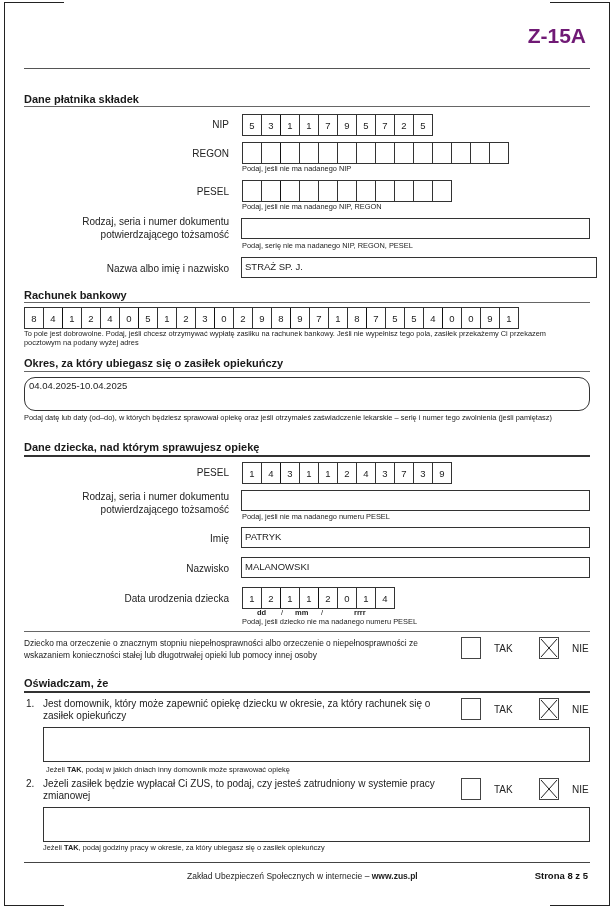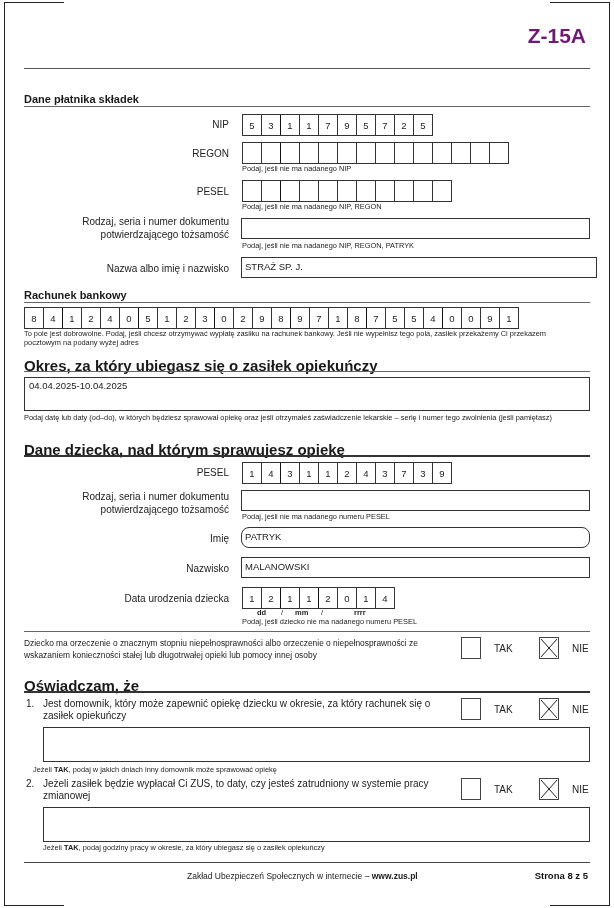--- a/index.html
+++ b/index.html
@@ -5,21 +5,21 @@
   html, body { margin: 0; padding: 0; background: #ffffff; }
   body { width: 614px; height: 908px; position: relative; overflow: hidden;
          font-family: "Liberation Sans", sans-serif; color: #1a1a1a; }
   .abs { position: absolute; }
   .frame-v { position: absolute; width: 1px; background: #222; }
   .frame-h { position: absolute; height: 1px; background: #222; }
   .title { position: absolute; right: 28px; top: 24px; font-size: 21px; font-weight: bold; color: #701a75; }
   .rule { position: absolute; left: 24px; width: 566px; height: 1px; background: #666; }
   .rule.dark { background: #333; height: 2px; }
   .sec { position: absolute; left: 24px; font-size: 11px; font-weight: bold; color: #1a1a1a; }
-  .sec.big { font-size: 15px; }
+  .sec.big { font-size: 11px; }
   .lbl { position: absolute; font-size: 10px; color: #222; text-align: right; line-height: 13px; }
   .hint { position: absolute; font-size: 7.4px; color: #222; line-height: 9px; white-space: nowrap; }
   .hint.wrap { white-space: normal; }
   .boxes { position: absolute; display: flex; height: 20px; border: 1px solid #333; border-right: none; }
   .boxes .cell { width: 19px; height: 20px; border-right: 1px solid #333; font-size: 9.5px; color: #222;
                  display: flex; align-items: center; justify-content: center; box-sizing: border-box; }
   .boxes .cell.thick { border-right: 1.5px solid #111; }
   .field { position: absolute; border: 1px solid #333; box-sizing: border-box; font-size: 9.5px; color: #222;
            padding: 3px 3px; line-height: 12px; }
   .chk { position: absolute; width: 20px; height: 22px; border: 1px solid #444; box-sizing: border-box; }
@@ -91,21 +91,21 @@
     <div class="cell"></div>
     <div class="cell"></div>
   </div>
 <div class="hint" style="left:242px;top:202px;">Podaj, jeśli nie ma nadanego NIP, REGON</div>
 
 <div class="lbl" style="top:215px;right:385px;">
   <div>Rodzaj, seria i numer dokumentu</div>
   <div>potwierdzającego tożsamość</div>
 </div>
 <div class="field" style="left:241px;top:218px;width:349px;height:21px;"></div>
-<div class="hint" style="left:242px;top:241px;">Podaj, jeśli nie ma nadanego NIP, REGON, PATRYK</div>
+<div class="hint" style="left:242px;top:241px;">Podaj, serię nie ma nadanego NIP, REGON, PESEL</div>
 
 <div class="lbl" style="top:262px;right:385px;">Nazwa albo imię i nazwisko</div>
 <div class="field" style="left:241px;top:257px;width:356px;height:21px;">STRAŻ SP. J.</div>
 
 <div class="sec" style="top:289px;">Rachunek bankowy</div>
 <div class="rule" style="top:302px;"></div>
 <div class="boxes" id="bank-boxes" style="left:24px;top:307px;">
     <div class="cell">8</div>
     <div class="cell thick">4</div>
     <div class="cell">1</div>
@@ -130,21 +130,21 @@
     <div class="cell thick">4</div>
     <div class="cell">0</div>
     <div class="cell">0</div>
     <div class="cell">9</div>
     <div class="cell">1</div>
   </div>
 <div class="hint wrap" style="left:24px;top:329px;width:560px;">To pole jest dobrowolne. Podaj, jeśli chcesz otrzymywać wypłatę zasiłku na rachunek bankowy. Jeśli nie wypełnisz tego pola, zasiłek przekażemy Ci przekazem pocztowym na podany wyżej adres</div>
 
 <div class="sec big" style="top:357px;">Okres, za który ubiegasz się o zasiłek opiekuńczy</div>
 <div class="rule" style="top:371px;"></div>
-<div class="field" style="left:24px;top:377px;width:566px;height:34px;padding:2px 4px;">04.04.2025-10.04.2025</div>
+<div class="field" style="left:24px;top:377px;width:566px;height:34px;padding:2px 4px;border-radius:11px;">04.04.2025-10.04.2025</div>
 <div class="hint wrap" style="left:24px;top:413px;width:568px;">Podaj datę lub daty (od–do), w których będziesz sprawował opiekę oraz jeśli otrzymałeś zaświadczenie lekarskie – serię i numer tego zwolnienia (jeśli  pamiętasz)</div>
 
 <div class="sec big" style="top:441px;">Dane dziecka, nad którym sprawujesz opiekę</div>
 <div class="rule dark" style="top:455px;"></div>
 
 <div class="lbl" style="top:466px;right:385px;">PESEL</div>
 <div class="boxes" id="child-pesel-boxes" style="left:242px;top:462px;">
     <div class="cell">1</div>
     <div class="cell thick">4</div>
     <div class="cell">3</div>
@@ -159,21 +159,21 @@
   </div>
 
 <div class="lbl" style="top:490px;right:385px;">
   <div>Rodzaj, seria i numer dokumentu</div>
   <div>potwierdzającego tożsamość</div>
 </div>
 <div class="field" style="left:241px;top:490px;width:349px;height:21px;"></div>
 <div class="hint" style="left:242px;top:512px;">Podaj, jeśli nie ma nadanego numeru PESEL</div>
 
 <div class="lbl" style="top:532px;right:385px;padding-left:20px;">Imię</div>
-<div class="field" style="left:241px;top:527px;width:349px;height:21px;border-radius:8px;">PATRYK</div>
+<div class="field" style="left:241px;top:527px;width:349px;height:21px;">PATRYK</div>
 
 <div class="lbl" style="top:562px;right:385px;">Nazwisko</div>
 <div class="field" style="left:241px;top:557px;width:349px;height:21px;">MALANOWSKI</div>
 
 <div class="lbl" style="top:592px;right:385px;text-align:center;">Data urodzenia dziecka</div>
 <div class="boxes" id="birth-boxes" style="left:242px;top:587px;">
     <div class="cell">1</div>
     <div class="cell thick">2</div>
     <div class="cell">1</div>
     <div class="cell thick">1</div>
@@ -211,26 +211,26 @@
 <div class="chk" style="left:461px;top:698px;"></div>
 <div class="opt" style="left:494px;top:704px;">TAK</div>
 <div class="chk" id="decl1-no-chk" style="left:539px;top:698px;">
     <svg width="18" height="20" viewBox="0 0 18 20">
       <line x1="1" y1="1" x2="17" y2="19" stroke="#222" stroke-width="1"></line>
       <line x1="17" y1="1" x2="1" y2="19" stroke="#222" stroke-width="1"></line>
     </svg>
   </div>
 <div class="opt" style="left:572px;top:704px;">NIE</div>
 <div class="field" style="left:43px;top:727px;width:547px;height:35px;"></div>
-<div class="hint" style="left:33px;top:765px;">
+<div class="hint" style="left:46px;top:765px;">
   <span>Jeżeli </span><b>TAK</b><span>, podaj w jakich dniach inny domownik może sprawować opiekę</span>
 </div>
 
 <div class="qnum" style="top:778px;">2.</div>
-<div class="qtext" style="top:778px;">Jeżeli zasiłek będzie wypłacał Ci ZUS, to daty, czy jesteś zatrudniony w systemie pracy zmianowej</div>
+<div class="qtext" style="top:778px;">Jeżeli zasiłek będzie wypłacał Ci ZUS, to podaj, czy jesteś zatrudniony w systemie pracy zmianowej</div>
 <div class="chk" style="left:461px;top:778px;"></div>
 <div class="opt" style="left:494px;top:784px;">TAK</div>
 <div class="chk" id="decl2-no-chk" style="left:539px;top:778px;">
     <svg width="18" height="20" viewBox="0 0 18 20">
       <line x1="1" y1="1" x2="17" y2="19" stroke="#222" stroke-width="1"></line>
       <line x1="17" y1="1" x2="1" y2="19" stroke="#222" stroke-width="1"></line>
     </svg>
   </div>
 <div class="opt" style="left:572px;top:784px;">NIE</div>
 <div class="field" style="left:43px;top:807px;width:547px;height:35px;"></div>

